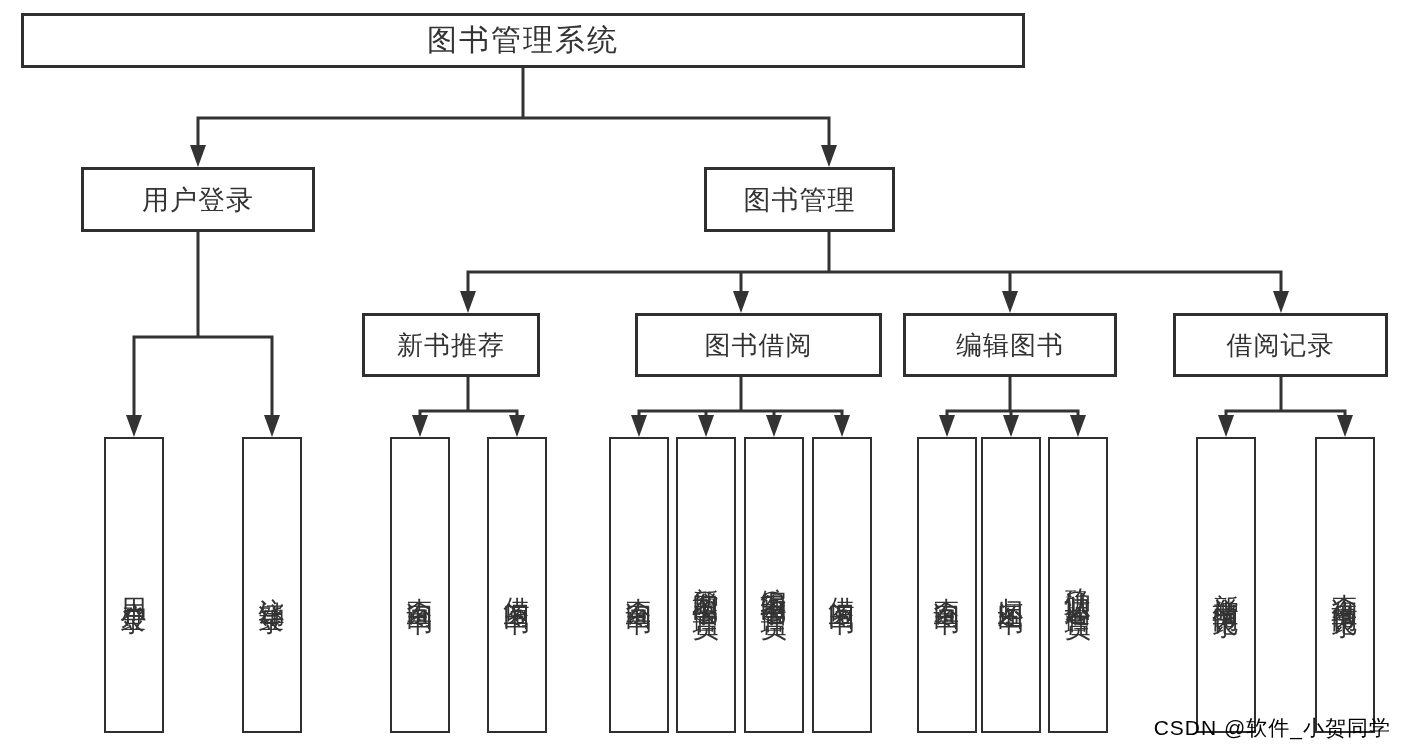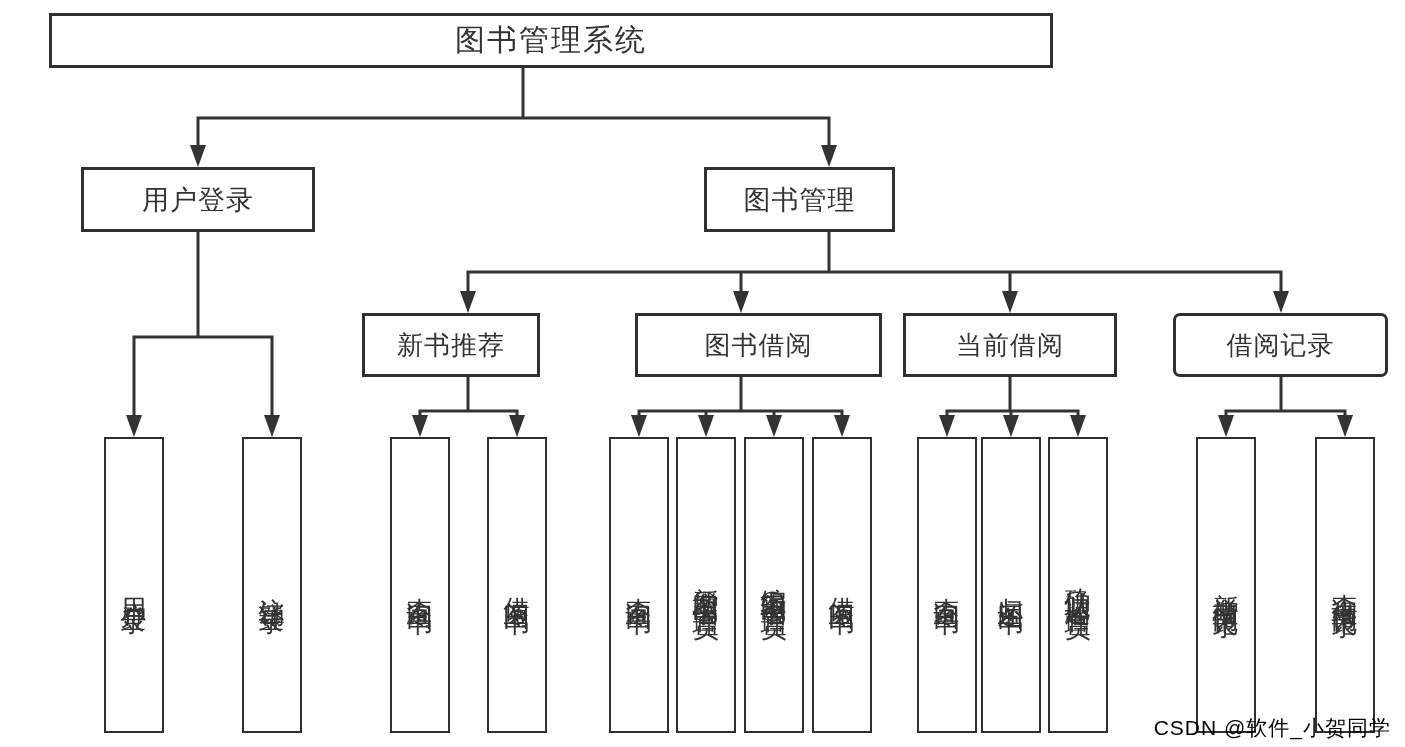--- a/index.html
+++ b/index.html
@@ -91,29 +91,29 @@
       <path d="M766 415 L782 415 L774 437 Z"></path>
       <path d="M834 415 L850 415 L842 437 Z"></path>
       <path d="M939 415 L955 415 L947 437 Z"></path>
       <path d="M1003 415 L1019 415 L1011 437 Z"></path>
       <path d="M1070 415 L1086 415 L1078 437 Z"></path>
       <path d="M1218 415 L1234 415 L1226 437 Z"></path>
       <path d="M1337 415 L1353 415 L1345 437 Z"></path>
     </g>
   </svg>
 
-  <div class="box root" style="left:21px; top:13px; width:1004px; height:55px;margin-left:28px;">图书管理系统</div>
+  <div class="box root" style="left:21px; top:13px; width:1004px; height:55px;">图书管理系统</div>
 
   <div class="box lvl2" style="left:81px; top:167px; width:234px; height:65px;">用户登录</div>
   <div class="box lvl2" style="left:704px; top:167px; width:191px; height:65px;">图书管理</div>
 
   <div class="box lvl3" style="left:362px; top:313px; width:178px; height:64px;">新书推荐</div>
   <div class="box lvl3" style="left:635px; top:313px; width:247px; height:64px;">图书借阅</div>
-  <div class="box lvl3" style="left:903px; top:313px; width:214px; height:64px;">当前借阅</div>
-  <div class="box lvl3" style="left:1173px; top:313px; width:215px; height:64px;border-radius:7px;">借阅记录</div>
+  <div class="box lvl3" style="left:903px; top:313px; width:214px; height:64px;">编辑图书</div>
+  <div class="box lvl3" style="left:1173px; top:313px; width:215px; height:64px;">借阅记录</div>
 
   <div class="leaf" style="left:104px;">
     <span class="vtext">用户登录</span>
   </div>
   <div class="leaf" style="left:242px;">
     <span class="vtext">注销登录</span>
   </div>
 
   <div class="leaf" style="left:390px;">
     <span class="vtext">查询图书</span>

